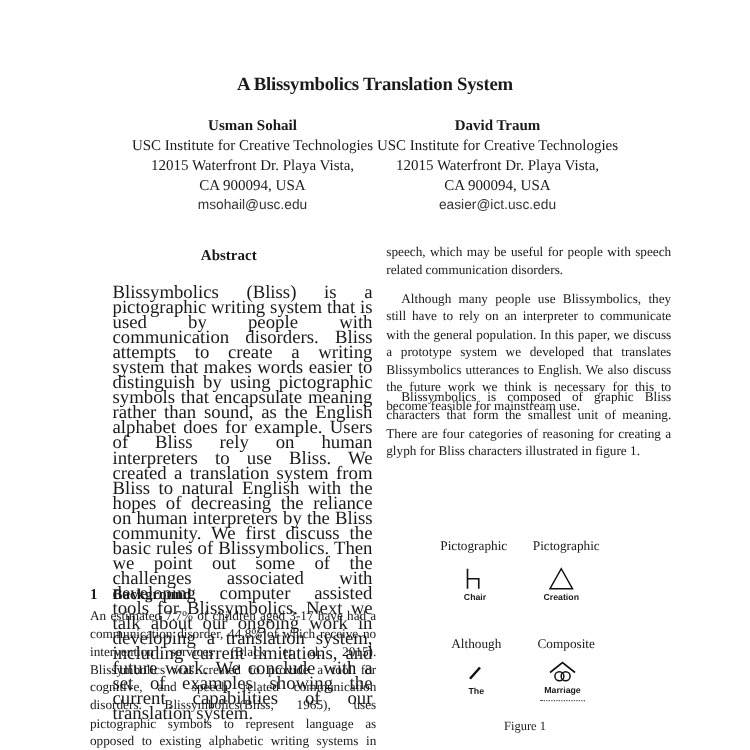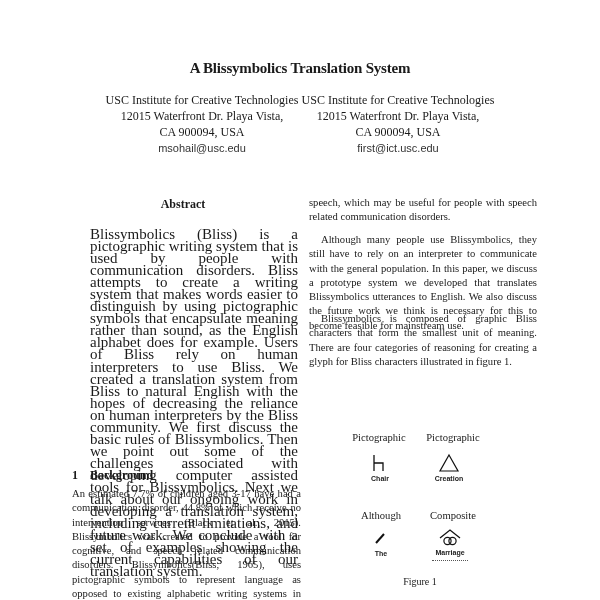--- a/index.html
+++ b/index.html
@@ -28,31 +28,33 @@
   .fig-word { font-family: "Liberation Sans", "DejaVu Sans", sans-serif; font-weight: bold; font-size: 7px; text-align: center; width: 60px; }
   .caption { font-size: 10px; left: 380px; width: 80px; top: 576px; text-align: center; }
   svg { position: absolute; overflow: visible; }
 </style>
 </head>
 <body>
 
 <div class="abs title">A Blissymbolics Translation System</div>
 
 <div class="author a1">
+  <div class="name">Usman Sohail</div>
   <div>USC Institute for Creative Technologies</div>
   <div>12015 Waterfront Dr. Playa Vista,</div>
   <div>CA 900094, USA</div>
   <div class="email">msohail@usc.edu</div>
 </div>
 
 <div class="author a2">
+  <div class="name">David Traum</div>
   <div>USC Institute for Creative Technologies</div>
   <div>12015 Waterfront Dr. Playa Vista,</div>
   <div>CA 900094, USA</div>
-  <div class="email">first@ict.usc.edu</div>
+  <div class="email">easier@ict.usc.edu</div>
 </div>
 
 <div class="abs abstract-head">Abstract</div>
 <div class="abs abstract-body">Blissymbolics (Bliss) is a pictographic writing system that is used by people with communication disorders. Bliss attempts to create a writing system that makes words easier to distinguish by using pictographic symbols that encapsulate meaning rather than sound, as the English alphabet does for example. Users of Bliss rely on human interpreters to use Bliss. We created a translation system from Bliss to natural English with the hopes of decreasing the reliance on human interpreters by the Bliss community. We first discuss the basic rules of Blissymbolics. Then we point out some of the challenges associated with developing computer assisted tools for Blissymbolics. Next we talk about our ongoing work in developing a translation system, including current limitations, and future work. We conclude with a set of examples showing the current capabilities of our translation system.</div>
 
 <div class="abs sec-head">
   <span class="num">1</span><span>Background</span>
 </div>
 <div class="abs col1-body">An estimated 7.7% of children aged 3-17 have had a communication disorder, 44.8% of which receive no intervention services (Black et al., 2015). Blissymbolics was created to provide a tool for cognitive, and speech related communication disorders. Blissymbolics(Bliss, 1965), uses pictographic symbols to represent language as opposed to existing alphabetic writing systems in order to</div>
 

